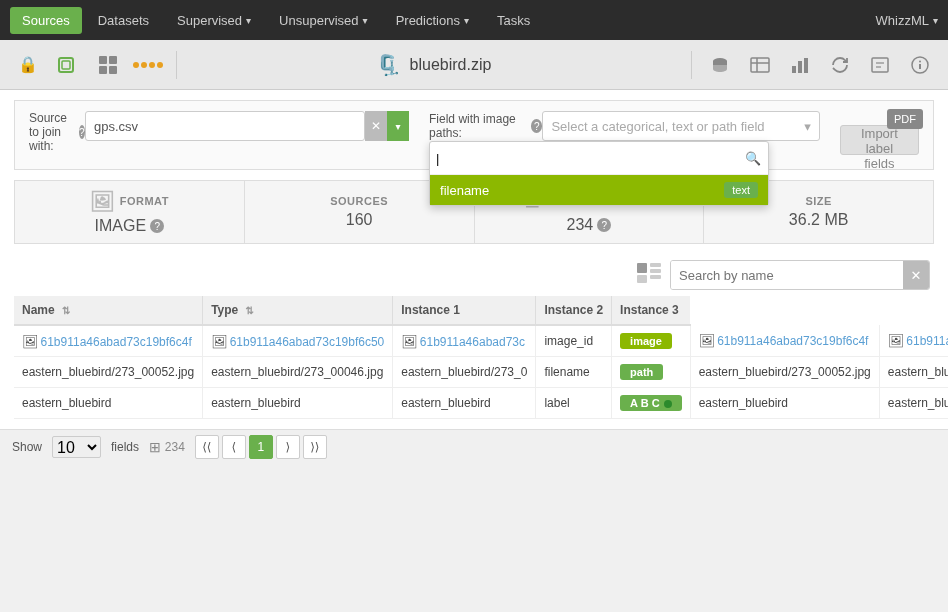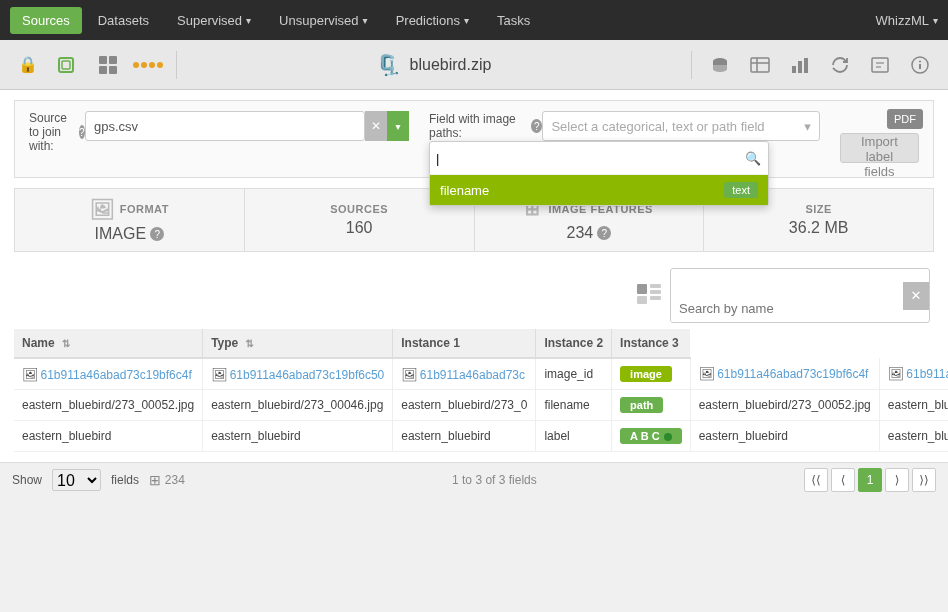--- a/index.html
+++ b/index.html
@@ -136,21 +136,21 @@
     
     .table-toolbar {
       display: flex; align-items: center; justify-content: flex-end; padding: 6px 4px; gap: 8px;
     }
     .grid-toggle { font-size: 16px; color: #888; cursor: pointer; }
     .search-box {
       display: flex; align-items: center; border: 1px solid #ccc; background: #fff;
       border-radius: 3px; overflow: hidden; width: 260px;
     }
     .search-box input {
-      flex: 1; border: none; outline: none; padding: 0 8px; height: 28px; font-size: 13px; color: #000000; margin-top: 25px;
+      flex: 1; border: none; outline: none; padding: 0 8px; height: 28px; font-size: 13px; color: #000000;
     }
     .search-clear { background: #bbb; color: #fff; border: none; width: 26px; height: 28px; cursor: pointer; font-size: 13px; }
 
     
     .data-table { width: 100%; border-collapse: collapse; font-size: 12px; }
     .data-table th {
       background: #f0f0f0; border-bottom: 2px solid #ddd; border-right: 1px solid #ddd;
       padding: 7px 8px; text-align: left; color: #555; font-weight: bold;
       white-space: nowrap;
     }
@@ -324,21 +324,21 @@
             <input type="text" value="|" style="">
             <span class="search-ico">🔍</span>
           </div>
           <div class="dropdown-item">
             <span>filename</span>
             <span class="type-badge">text</span>
           </div>
         </div>
       </div>
 
-      <button class="import-btn" style="margin-top:22px;">Import label fields</button>
+      <button class="import-btn" style="margin-top:14px;">Import label fields</button>
     </div>
   </div>
 
   <div class="stats-row">
     <div class="stat-block">
       <div class="stat-label">
         <span style="font-size:20px; color:#bbb;">🖼</span>
         <span>FORMAT</span>
       </div>
       <div class="stat-value">
@@ -427,21 +427,20 @@
 <div class="footer">
   <span>Show</span>
   <select>
     <option>10</option><option>25</option><option>50</option><option>100</option>
   </select>
   <span>fields</span>
   <div class="footer-count">
     <span class="count-icon">⊞</span>
     <span>234</span>
   </div>
-  <div class="page-info">1 to 3 of 3 fields</div>
   <div class="pagination">
     <button class="page-btn">⟨⟨</button>
     <button class="page-btn">⟨</button>
     <button class="page-btn active">1</button>
     <button class="page-btn">⟩</button>
     <button class="page-btn">⟩⟩</button>
   </div>
 </div>
 
 </body></html>

